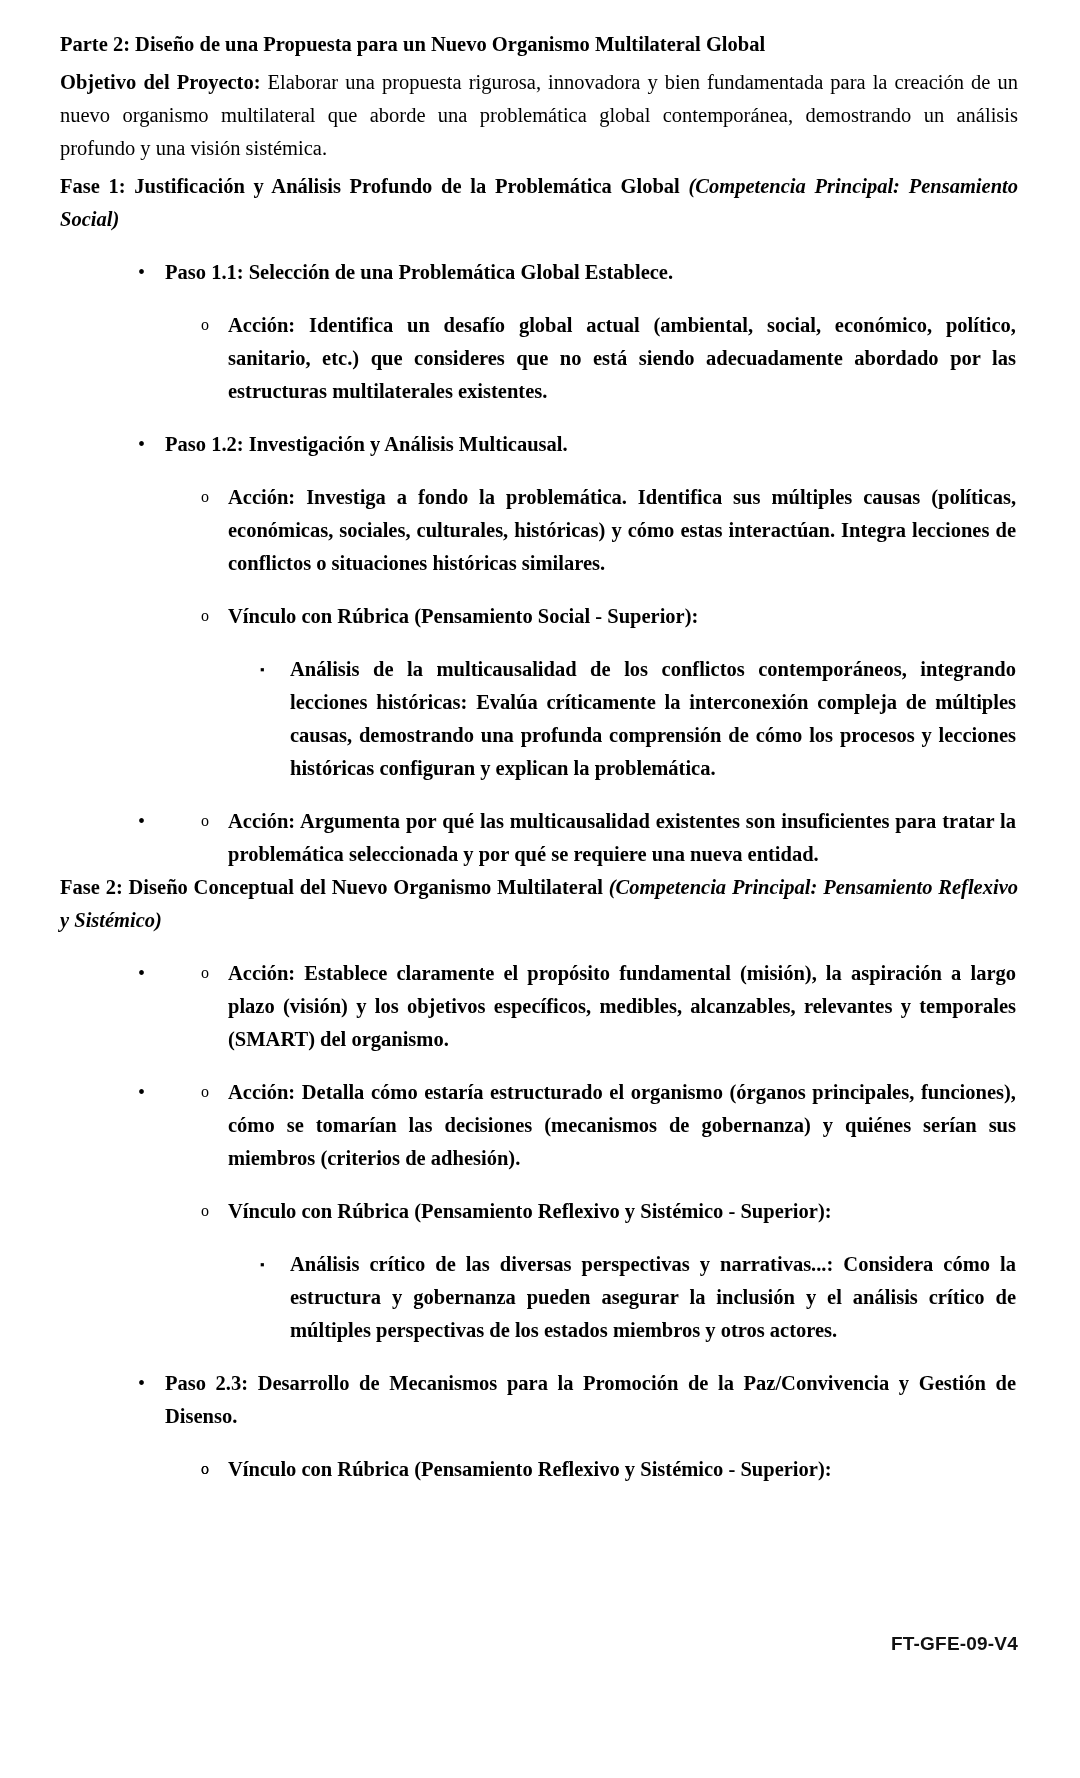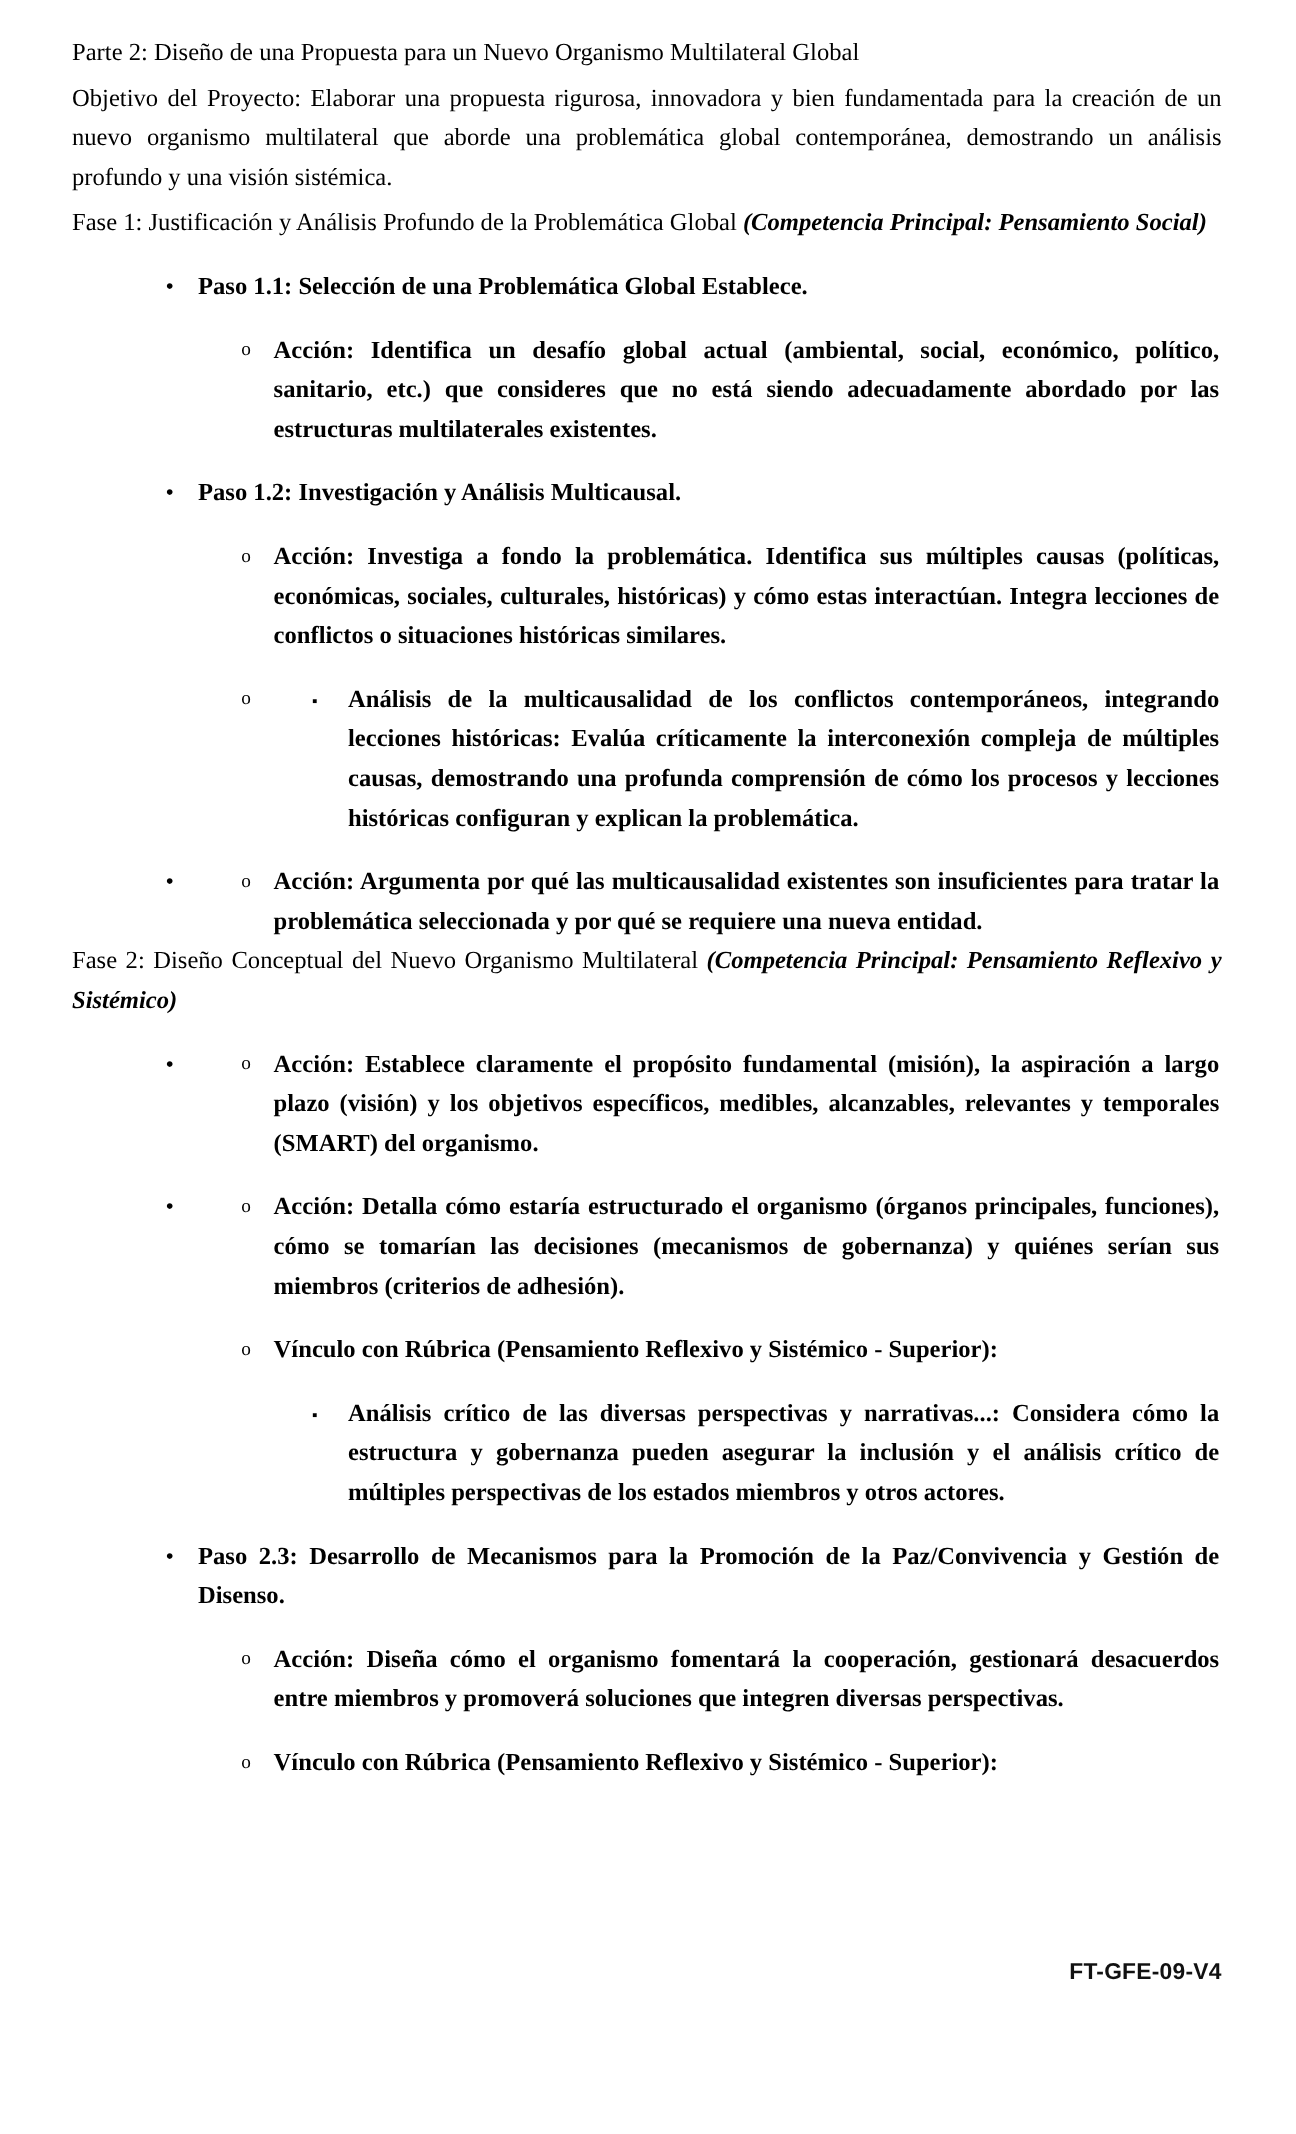--- a/index.html
+++ b/index.html
@@ -27,21 +27,21 @@
   
   .para {
     font-size: 20.5px;
     line-height: 33px;
     text-align: justify;
     margin: 0 0 5px 0;
   }
   .para.heading-block {
     margin-bottom: 6px;
   }
-  .b { font-weight: normal; }
+  .b { font-weight: bold; }
   .bi { font-weight: bold; font-style: italic; }
   .gap-md { }
 
   
   .lvl1, .lvl2, .lvl3 {
     position: relative;
     text-align: justify;
     font-size: 20.5px;
     line-height: 33px;
     font-weight: bold;
@@ -120,20 +120,21 @@
   <div class="lvl1">
     <span class="bullet bullet-disc">•</span>
     <span>Paso 1.2: Investigación y Análisis Multicausal.</span>
   </div>
   <div class="lvl2">
     <span class="bullet bullet-circle">o</span>
     <span>Acción: Investiga a fondo la problemática. Identifica sus múltiples causas (políticas, económicas, sociales, culturales, históricas) y cómo estas interactúan. Integra lecciones de conflictos o situaciones históricas similares.</span>
   </div>
   <div class="lvl2">
     <span class="bullet bullet-circle">o</span>
+    <span>Vínculo con Rúbrica (Pensamiento Social - Superior):</span>
   </div>
   <div class="lvl3">
     <span class="bullet bullet-square">▪</span>
     <span>Análisis de la multicausalidad de los conflictos contemporáneos, integrando lecciones históricas: Evalúa críticamente la interconexión compleja de múltiples causas, demostrando una profunda comprensión de cómo los procesos y lecciones históricas configuran y explican la problemática.</span>
   </div>
 
   <div class="lvl1">
     <span class="bullet bullet-disc">•</span>
   </div>
   <div class="lvl2">
@@ -166,21 +167,20 @@
     <span class="bullet bullet-square">▪</span>
     <span>Análisis crítico de las diversas perspectivas y narrativas...: Considera cómo la estructura y gobernanza pueden asegurar la inclusión y el análisis crítico de múltiples perspectivas de los estados miembros y otros actores.</span>
   </div>
 
   <div class="lvl1">
     <span class="bullet bullet-disc">•</span>
     <span>Paso 2.3: Desarrollo de Mecanismos para la Promoción de la Paz/Convivencia y Gestión de Disenso.</span>
   </div>
   <div class="lvl2">
     <span class="bullet bullet-circle">o</span>
-    <span>Acción: Diseña cómo el organismo fomentará la cooperación, gestionará desacuerdos entre miembros y promoverá soluciones que integren diversas perspectivas.</span>
   </div>
   <div class="lvl2">
     <span class="bullet bullet-circle">o</span>
     <span>Vínculo con Rúbrica (Pensamiento Reflexivo y Sistémico - Superior):</span>
   </div>
 
   <div class="footer">FT-GFE-09-V4</div>
 
 </div>
 

